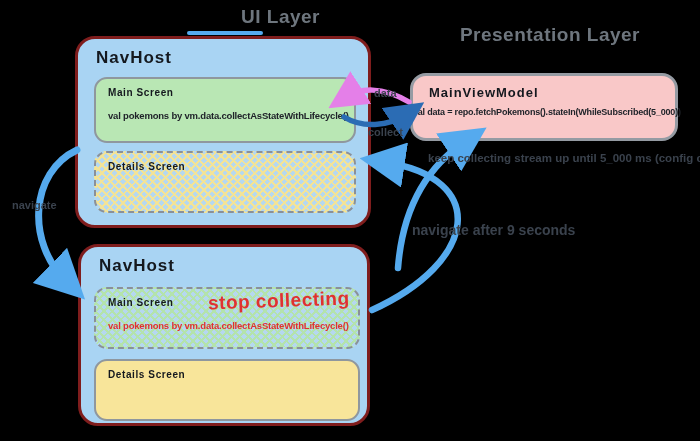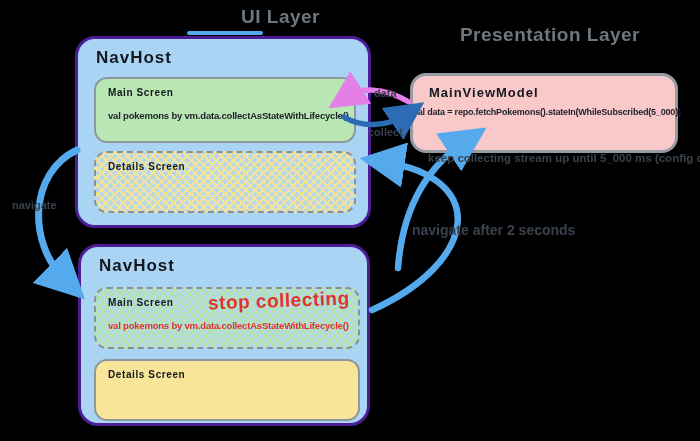--- a/index.html
+++ b/index.html
@@ -8,21 +8,21 @@
     font-family:"Liberation Sans",sans-serif;
   }
   .layer-title{
     position:absolute;z-index:6;color:#6e767e;font-weight:700;font-size:19px;
     letter-spacing:.5px;text-align:right;white-space:nowrap;
   }
   .title-underline{
     position:absolute;z-index:5;height:4px;background:#55aaee;border-radius:2px;
   }
   .navhost{
-    position:absolute;z-index:10;background:#a9d4f3;border:3px solid #4c1d95;
+    position:absolute;z-index:10;background:#a9d4f3;border:3px solid #7f1d1d;
     border-radius:20px;box-sizing:border-box;
   }
   .navhost-title{
     position:absolute;left:18px;top:9px;font-size:17px;font-weight:700;color:#14181e;
     letter-spacing:1px;
   }
   .screen{
     position:absolute;box-sizing:border-box;border-radius:13px;
   }
   .screen .screen-title{
@@ -87,21 +87,21 @@
   <div class="navhost-title">NavHost</div>
   <div class="screen main-top" style="left:16px;top:38px;width:262px;height:66px;">
     <div class="screen-title">Main Screen</div>
     <div class="code">val pokemons by vm.data.collectAsStateWithLifecycle()</div>
   </div>
   <div class="screen details-top" style="left:16px;top:112px;width:262px;height:62px;">
     <div class="screen-title">Details Screen</div>
   </div>
 </div>
 
-<div class="viewmodel" style="left:410px;top:73px;width:268px;height:80px;">
+<div class="viewmodel" style="left:410px;top:73px;width:268px;height:68px;">
   <div class="vm-title">MainViewModel</div>
   <div class="code">val data = repo.fetchPokemons().stateIn(WhileSubscribed(5_000))</div>
 </div>
 
 <div class="navhost" style="left:78px;top:244px;width:292px;height:182px;">
   <div class="navhost-title">NavHost</div>
   <div class="screen main-bottom" style="left:13px;top:40px;width:266px;height:62px;">
     <div class="screen-title">Main Screen</div>
     <div class="stop-collecting">stop collecting</div>
     <div class="code red-code">val pokemons by vm.data.collectAsStateWithLifecycle()</div>
@@ -127,13 +127,13 @@
   <path d="M 409 102 C 382 86, 360 88, 346 97" stroke="#e47fe8" stroke-width="5.5" fill="none" stroke-linecap="round" marker-end="url(#ah-pk)"></path>
   <path d="M 344 117 C 362 128, 388 127, 407 114" stroke="#2b6cb4" stroke-width="5.5" fill="none" stroke-linecap="round" marker-end="url(#ah-db)"></path>
   <path d="M 372 310 C 478 262, 490 178, 384 162" stroke="#55aaee" stroke-width="6.5" fill="none" stroke-linecap="round" marker-end="url(#ah-lb)"></path>
   <path d="M 398 268 C 402 215, 422 170, 466 141" stroke="#55aaee" stroke-width="6.5" fill="none" stroke-linecap="round" marker-end="url(#ah-lb)"></path>
 </svg>
 
 <div class="arrow-label lbl-navigate">navigate</div>
 <div class="arrow-label lbl-data">data</div>
 <div class="arrow-label lbl-collect">collect</div>
 <div class="arrow-label lbl-keep">keep collecting stream up until 5_000 ms (config changes)</div>
-<div class="arrow-label lbl-nav-after">navigate after 2 seconds</div>
+<div class="arrow-label lbl-nav-after">navigate after 9 seconds</div>
 
 </body></html>

